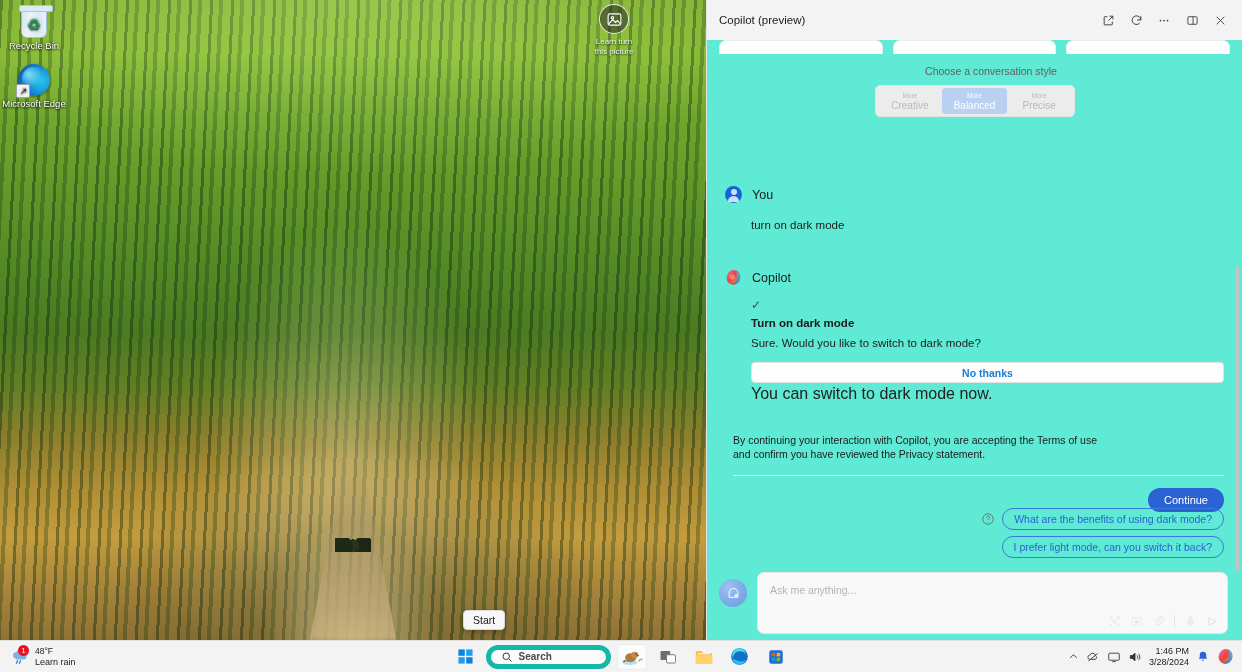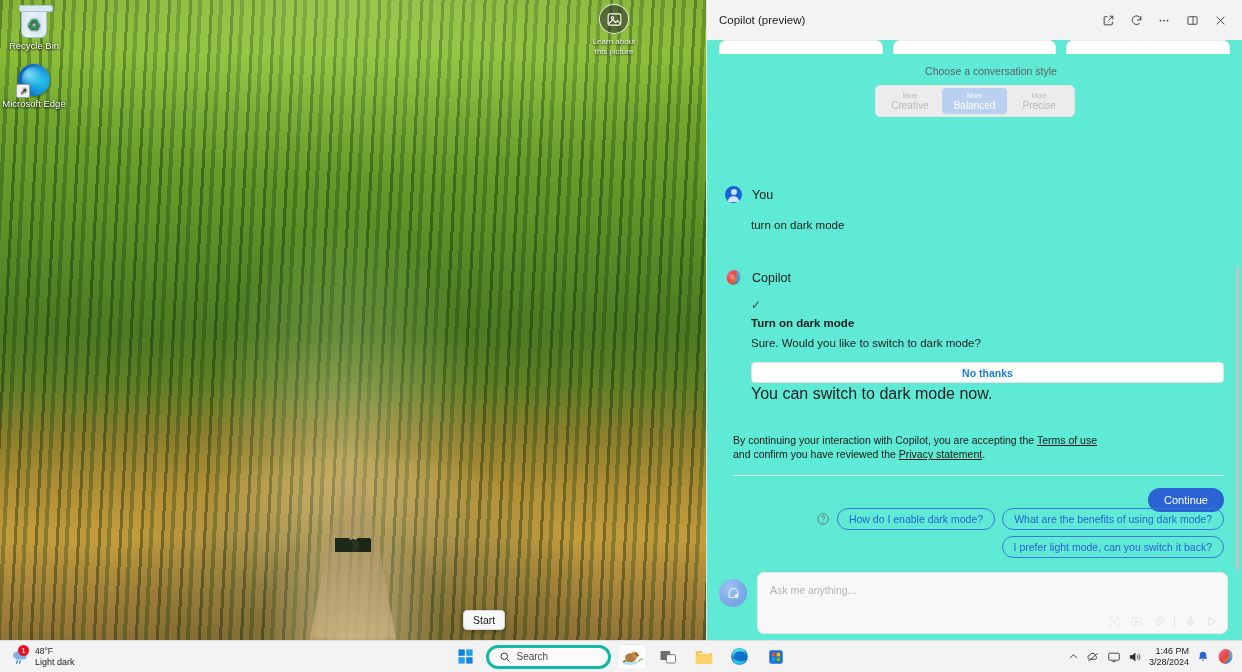--- a/index.html
+++ b/index.html
@@ -183,21 +183,21 @@
 
   .choice-row { display:flex; gap:8px; margin-top:13px; }
   .choice {
     flex:1; height:21px; background:#fdfdfd; border:1px solid #e3e3e3;
     border-radius:4px; display:flex; align-items:center; justify-content:center;
     font-size:10.5px; font-weight:bold; color:#1a7fd4; cursor:pointer;
   }
   .after-note { font-size:16px; color:#222; margin-top:2px; }
 
   .terms { font-size:10.5px; color:#1b1b1b; margin:30px 0 0 26px; line-height:14px; max-width:375px; }
-  .terms a { color:#1b1b1b; text-decoration:underline; cursor:pointer; }
+  .terms a { color:#1b1b1b; cursor:pointer; }
 
   .hr { margin:14px 18px 0 26px; height:1px; background:#e4e4e4; }
 
   .continue-row { display:flex; justify-content:flex-end; padding:12px 18px 0 0; }
   #continue-btn {
     background:#2b62d4; color:#fff; font-size:11px;
     border:none; border-radius:13px; padding:6px 16px; cursor:pointer;margin-left:41px;
   }
 
   
@@ -257,23 +257,23 @@
     font-size:7.5px; line-height:11px; text-align:center; padding:0 2px;
   }
 
   #tb-center {
     position:absolute; left:0; right:0; display:flex; align-items:center;
     justify-content:center; gap:6px; pointer-events:none;
   }
   #tb-center > * { pointer-events:auto; }
   #start-btn { width:28px; height:26px; display:flex; align-items:center; justify-content:center; border-radius:4px; cursor:pointer; }
   #search-box {
-    width:125px; height:24px; background:#fbfbfb; border:3px solid #14b8a6;
+    width:125px; height:24px; background:#fbfbfb; border:5px solid #14b8a6;
     border-radius:13px; display:flex; align-items:center; gap:6px;
-    padding:0 10px; cursor:pointer;
+    padding:0 10px; cursor:pointer;font-weight:bold;
   }
   #search-box .lbl { font-size:10px; color:#4a4a4a; }
   .tb-app { width:30px; height:26px; display:flex; align-items:center; justify-content:center; border-radius:4px; cursor:pointer; position:relative; }
   .tb-app.active { background:#fbfbfb; box-shadow:0 0 0 1px #ececec inset; }
 
   #tray { margin-left:auto; display:flex; align-items:center; gap:7px; padding-right:8px; }
   .tr { display:flex; align-items:center; justify-content:center; cursor:pointer; color:#333; }
   #clock { text-align:right; line-height:11px; cursor:pointer; }
   #clock .c1, #clock .c2 { font-size:9px; color:#1b1b1b; }
 
@@ -306,21 +306,21 @@
   </div>
 
   <div id="learn-pic">
     <div class="circ">
       <svg width="17" height="17" viewBox="0 0 24 24" fill="none" stroke="#ffffff" stroke-width="1.6">
         <rect x="3" y="4" width="18" height="16" rx="2.5"></rect>
         <circle cx="9" cy="9.5" r="1.7"></circle>
         <path d="M4 18l5.5-6 4 4.2 3-2.8L20 18"></path>
       </svg>
     </div>
-    <div>Learn about</div>
+    <div>Learn turn</div>
     <div>this picture</div>
   </div>
 
   <div id="start-tip">Start</div>
 </div>
 
 <div id="copilot">
 
   <div id="cp-header">
     <div id="cp-title">Copilot (preview)</div>
@@ -443,21 +443,20 @@
 
     <div id="sugg">
       <div class="sugg-line">
         <span>
           <svg width="14" height="14" viewBox="0 0 24 24" fill="none" stroke="#6b6b6b" stroke-width="1.5">
             <circle cx="12" cy="12" r="9"></circle>
             <path d="M9.6 9.3a2.5 2.5 0 1 1 3.3 2.4c-.6.3-.9.8-.9 1.5v.4"></path>
             <circle cx="12" cy="17" r=".8" fill="#6b6b6b" stroke="none"></circle>
           </svg>
         </span>
-        <div class="chip">How do I enable dark mode?</div>
         <div class="chip">What are the benefits of using dark mode?</div>
       </div>
       <div class="sugg-line">
         <div class="chip">I prefer light mode, can you switch it back?</div>
       </div>
     </div>
 
     <div id="input-area">
       <div id="in-avatar">
         <svg width="15" height="15" viewBox="0 0 24 24" fill="none" stroke="#ffffff" stroke-width="1.6">
@@ -516,21 +515,21 @@
   <div id="weather">
     <div class="wic">
       <svg width="20" height="20" viewBox="0 0 24 24">
         <path d="M7 14a4 4 0 0 1 .6-7.95A5.2 5.2 0 0 1 17.4 8 3.6 3.6 0 0 1 17 15H7z" fill="#7fb3e8"></path>
         <path d="M9 16.5l-1.2 3M12.5 16.5l-1.2 3" stroke="#3b82d6" stroke-width="1.6" stroke-linecap="round" fill="none"></path>
       </svg>
       <span class="badge">1</span>
     </div>
     <div class="txt">
       <div class="t1">48°F</div>
-      <div class="t2">Light dark</div>
+      <div class="t2">Learn rain</div>
     </div>
   </div>
 
   <div id="tb-center">
     <div id="start-btn">
       <svg width="17" height="17" viewBox="0 0 24 24">
         <rect x="2" y="2" width="9" height="9" fill="#0a84e0"></rect>
         <rect x="13" y="2" width="9" height="9" fill="#1f9df0"></rect>
         <rect x="2" y="13" width="9" height="9" fill="#1f9df0"></rect>
         <rect x="13" y="13" width="9" height="9" fill="#0a84e0"></rect>

